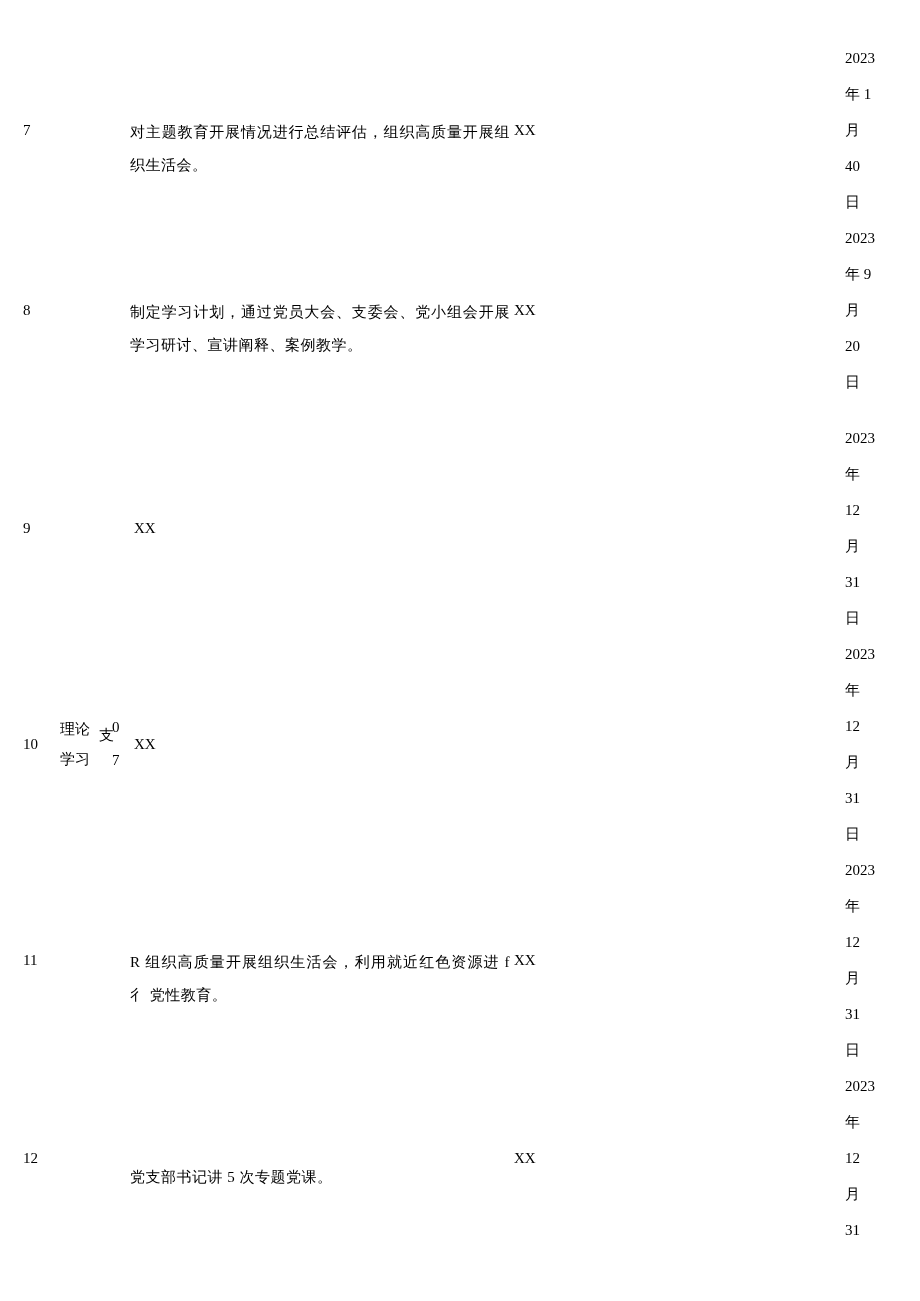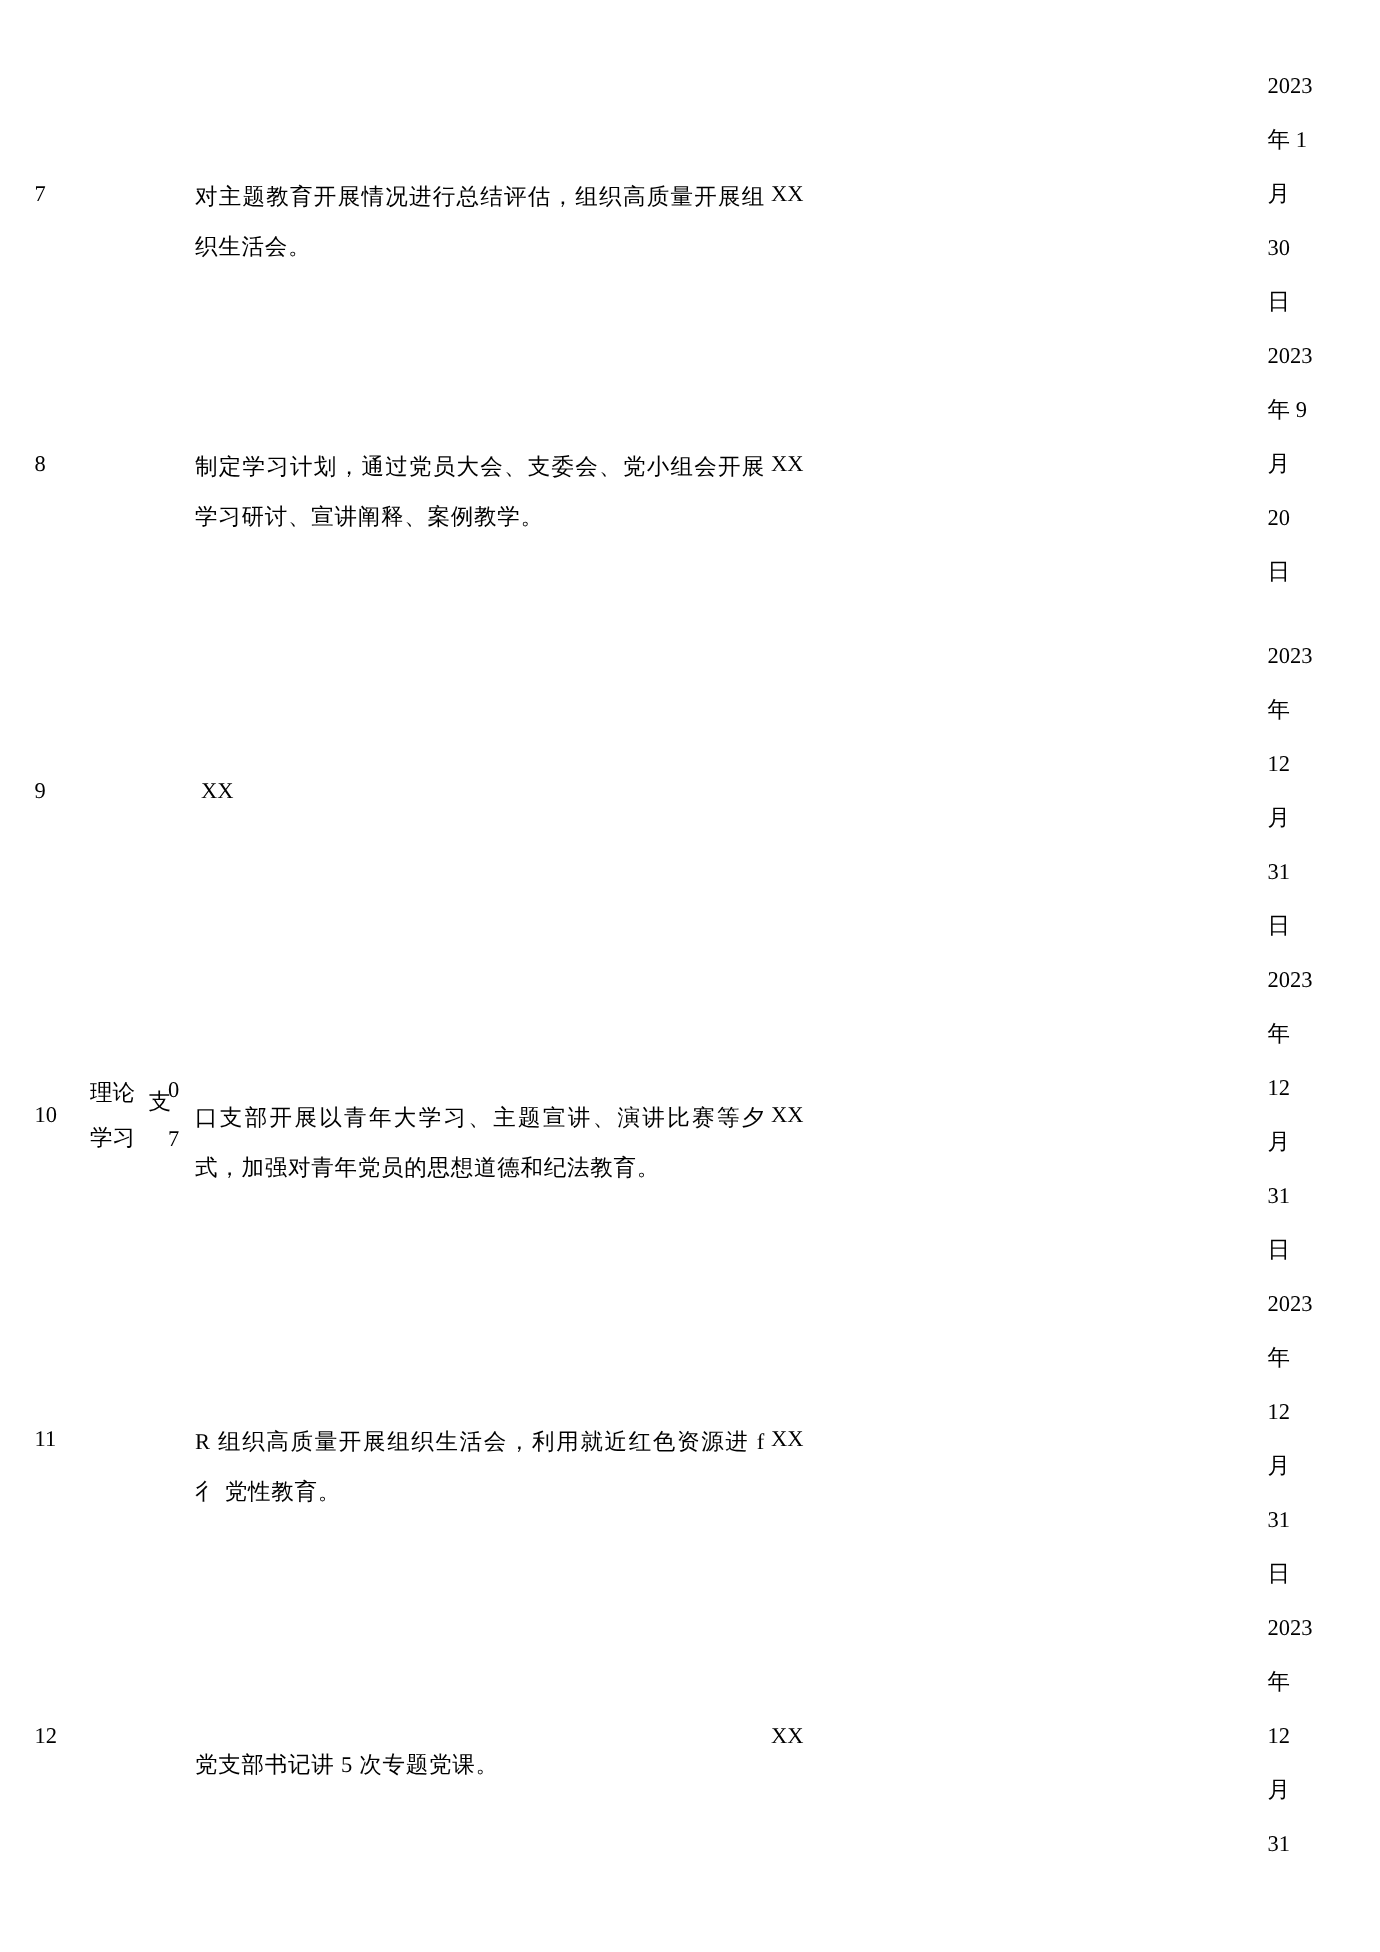--- a/index.html
+++ b/index.html
@@ -75,21 +75,21 @@
     <div class="col-num">7</div>
     <div class="col-cat"></div>
     <div class="col-sub"></div>
     <div class="col-desc">对主题教育开展情况进行总结评估，组织高质量开展组织生活会。</div>
     <div class="col-resp">XX</div>
     <div class="col-gap"></div>
     <div class="col-date">
       <div>2023</div>
       <div>年 1</div>
       <div>月</div>
-      <div>30</div>
+      <div>40</div>
       <div>日</div>
     </div>
   </div>
 
   <div class="row">
     <div class="col-num">8</div>
     <div class="col-cat"></div>
     <div class="col-sub"></div>
     <div class="col-desc">制定学习计划，通过党员大会、支委会、党小组会开展学习研讨、宣讲阐释、案例教学。</div>
     <div class="col-resp">XX</div>
@@ -123,21 +123,20 @@
     <div class="col-num">10</div>
     <div class="col-cat" style="position:relative;">
       <span style="white-space:pre-line; display:inline-block;">理论
 学习</span>
       <span style="position:absolute; right:-2px; top:6px;">支</span>
     </div>
     <div class="col-sub" style="text-align:left;">
       <div>0</div>
       <div>7</div>
     </div>
-    <div class="col-desc">口支部开展以青年大学习、主题宣讲、演讲比赛等夕式，加强对青年党员的思想道德和纪法教育。</div>
     <div class="col-resp">XX</div>
     <div class="col-gap"></div>
     <div class="col-date">
       <div>2023</div>
       <div>年</div>
       <div>12</div>
       <div>月</div>
       <div>31</div>
       <div>日</div>
     </div>

